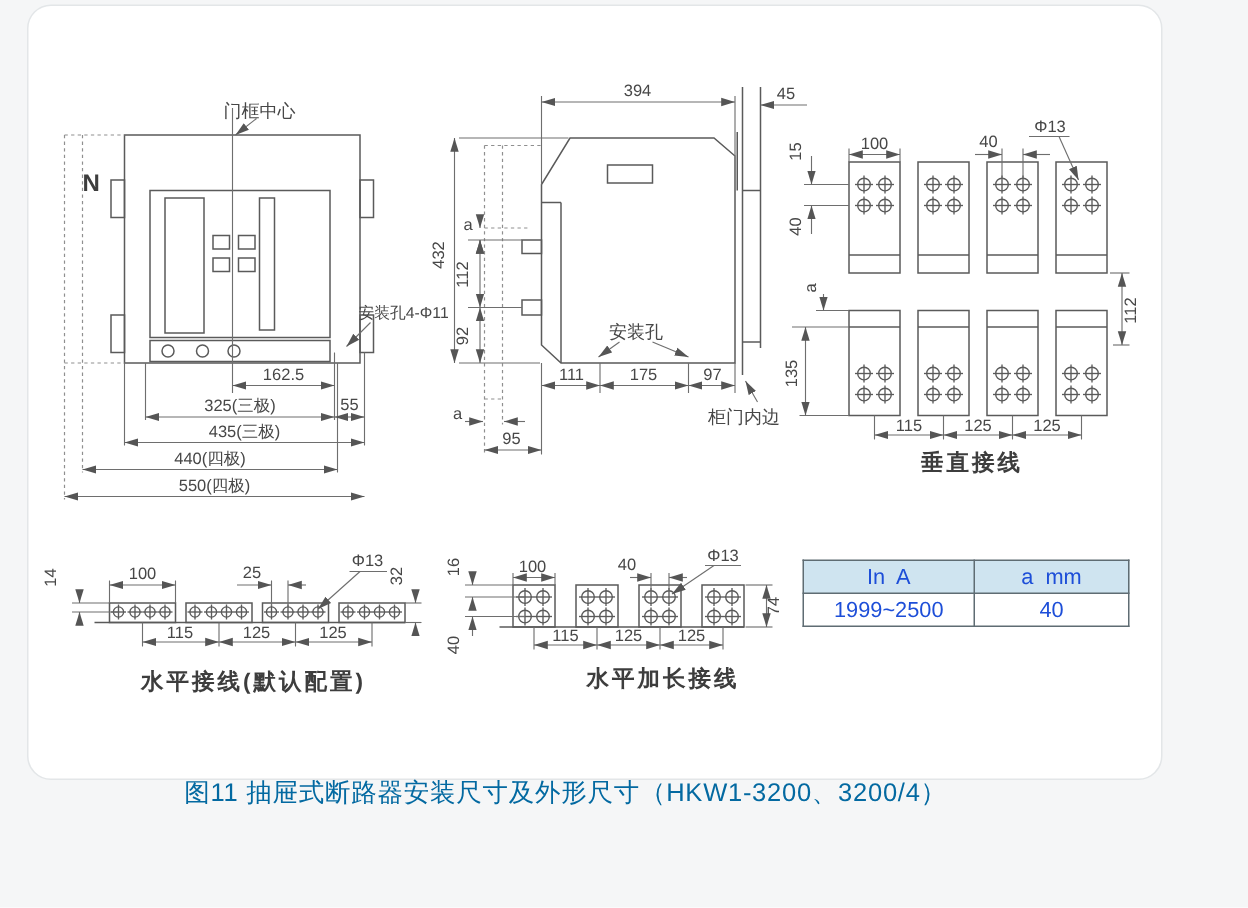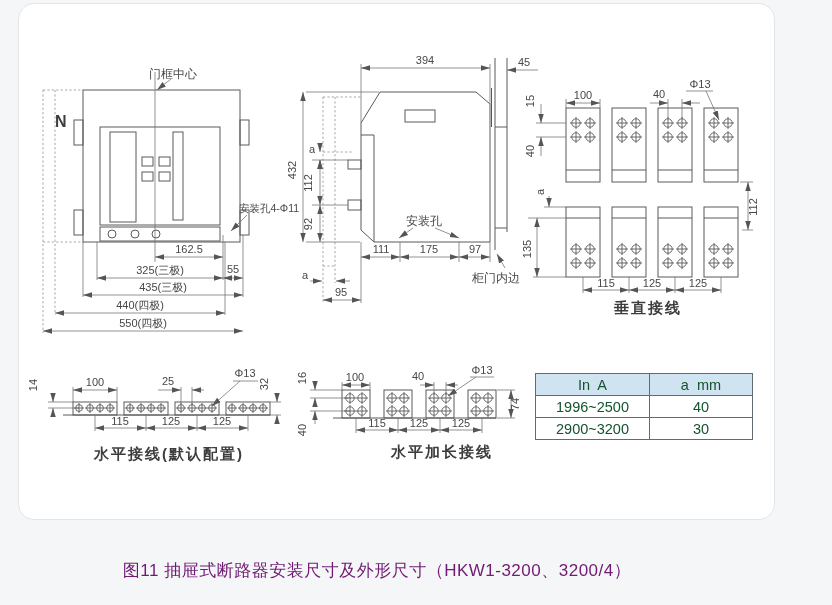--- a/index.html
+++ b/index.html
@@ -19,27 +19,27 @@
   svg text{fill:#474747;font-family:"Liberation Sans","DejaVu Sans",sans-serif}
   svg .d{font-size:11px;text-anchor:middle}
   svg .ds{font-size:10.5px}
   svg .zh{font-size:12px;text-anchor:middle}
   svg .t{font-size:15px;font-weight:bold;text-anchor:middle;fill:#3d3d3d;letter-spacing:2px}
   svg .n{font-size:16px;font-weight:bold;fill:#3d3d3d}
   .spec-table{position:absolute;left:535px;top:373px}
   .spec-table table{border-collapse:collapse;table-layout:fixed;width:215px}
   .spec-table th,.spec-table td{
     border:1px solid #5f6c73;text-align:center;vertical-align:middle;
-    font-size:14.5px;color:#14532d;white-space:pre;font-weight:normal;padding:0;
+    font-size:14.5px;color:#1d4ed8;white-space:pre;font-weight:normal;padding:0;
   }
   .spec-table th{height:21px}
   .spec-table td{height:21px}
   .caption{
-    position:absolute;left:20px;top:559px;width:714px;text-align:center;
-    font-size:17px;color:#701a75;letter-spacing:.5px;
+    position:absolute;left:20px;top:517px;width:714px;text-align:center;
+    font-size:17px;color:#0369a1;letter-spacing:.5px;
   }
 </style>
 </head>
 <body>
 
 <div class="panel"></div>
 
 <svg class="draw" viewBox="0 0 832 605">
   <defs>
     <marker id="ar" markerUnits="userSpaceOnUse" markerWidth="10" markerHeight="8" refX="9.2" refY="3.5" orient="auto-start-reverse">
@@ -376,24 +376,20 @@
 </svg>
 
 <div class="spec-table">
   <table>
     <tbody>
         <tr style="background: rgb(207, 228, 240);">
       <th style="width:113px">In  A</th>
       <th style="width:102px">a  mm</th>
     </tr>
     <tr>
-      <td>1996~2500</td>
+      <td>1999~2500</td>
       <td>40</td>
-    </tr>
-    <tr>
-      <td>2900~3200</td>
-      <td>30</td>
     </tr>
   </tbody>
     </table>
 </div>
 
 <div class="caption">图11 抽屉式断路器安装尺寸及外形尺寸（HKW1-3200、3200/4）</div>
 
 </body></html>

